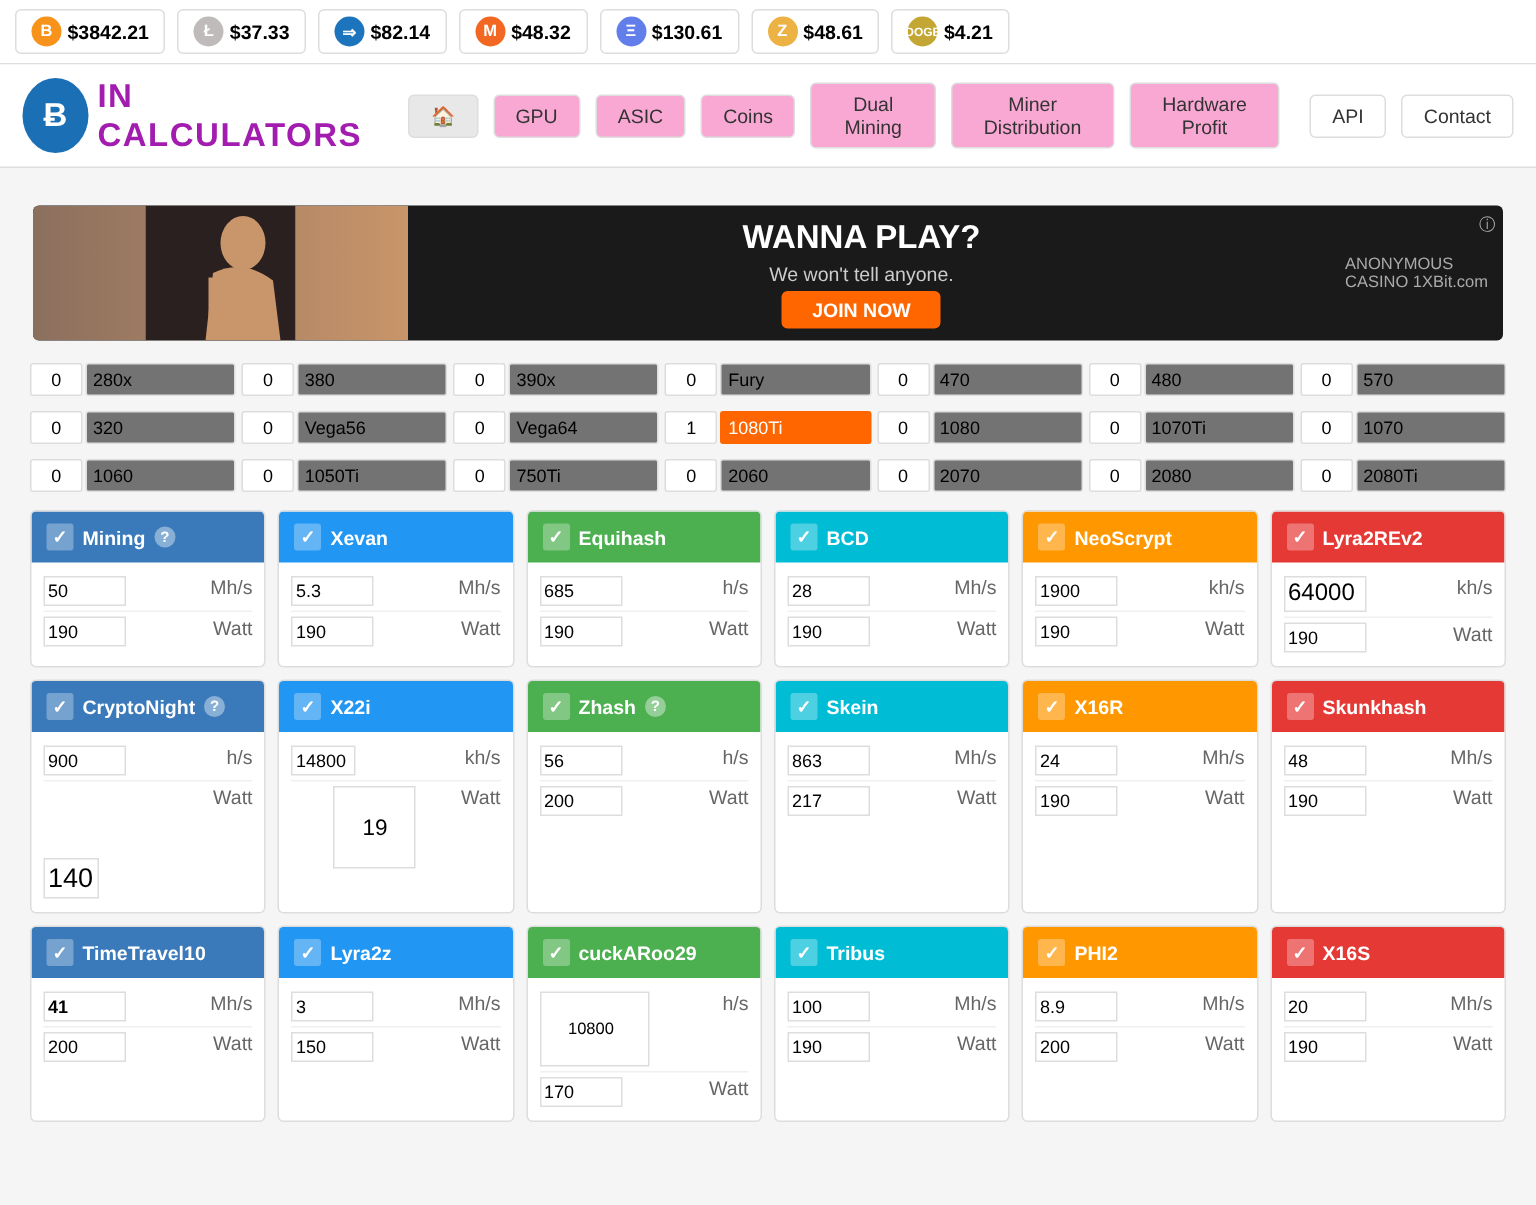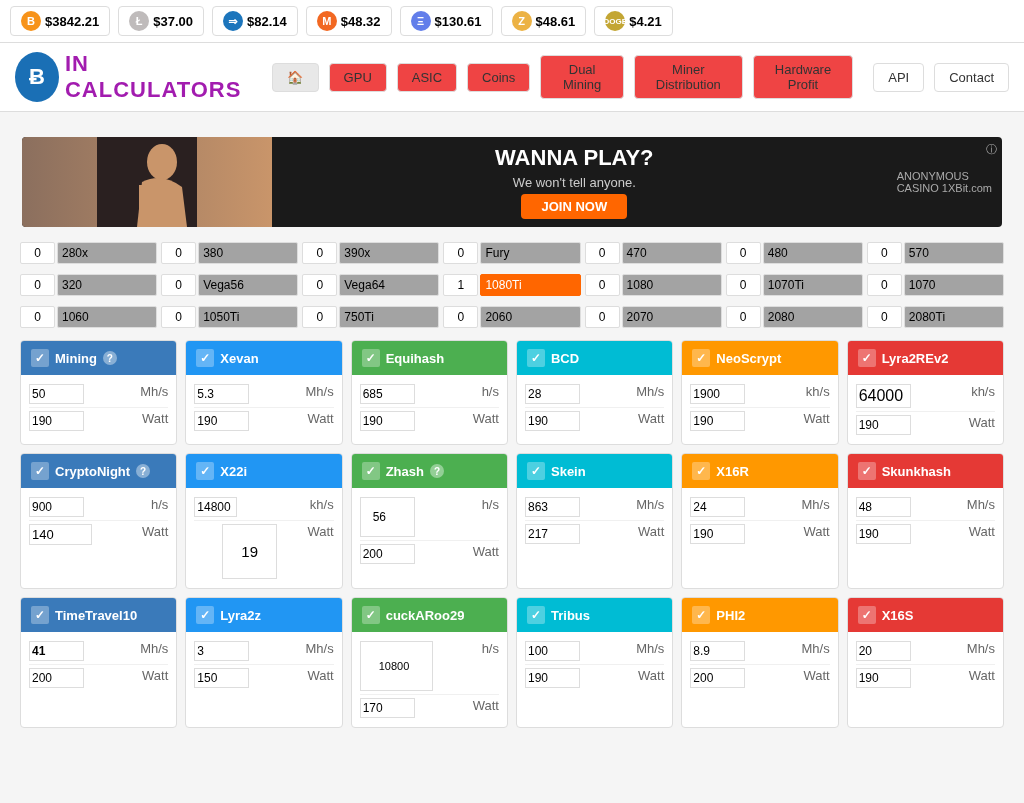--- a/index.html
+++ b/index.html
@@ -31,21 +31,21 @@
     }
     .logo { display: flex; align-items: center; gap: 6px; margin-right: 15px; }
     .logo-circle {
       width: 50px; height: 50px; border-radius: 50%;
       background: #1a6fb5; display: flex; align-items: center; justify-content: center;
       color: white; font-size: 18px; font-weight: bold; position: relative;
     }
     .logo-text { font-size: 22px; font-weight: bold; color: #a21caf; text-transform: uppercase; letter-spacing: 1px; }
     .nav-btn {
       padding: 6px 14px; border: 1px solid #ddd; border-radius: 4px;
-      background: #ef4444; cursor: pointer; font-size: 13px; color: #333;
+      background: #f9a8d4; cursor: pointer; font-size: 13px; color: #333;
     }
     .nav-btn.home { background: #e8e8e8; }
     .nav-btn.api { background: #fff; }
     .nav-btn.contact { background: #fff; }
 
     
     .ad-banner {
       margin: 15px auto; max-width: 980px;
       background: #1a1a1a; height: 90px; border-radius: 4px;
       display: flex; align-items: center; justify-content: center;
@@ -87,21 +87,21 @@
     }
     .gpu-cell {
       display: flex; gap: 2px;
     }
     .gpu-input {
       width: 35px; border: 1px solid #ddd; padding: 3px 4px;
       font-size: 12px; text-align: center; border-radius: 2px;
     }
     .gpu-label {
       flex: 1; border: 1px solid #ddd; padding: 3px 4px;
-      font-size: 12px; background: #a3a3a3; border-radius: 2px; min-width: 45px;
+      font-size: 12px; background: #737373; border-radius: 2px; min-width: 45px;
       display: flex; align-items: center;
     }
     .gpu-label.highlighted { background: #ff6600; color: white; border-color: #ff6600; }
 
     
     .algo-grid {
       display: grid; grid-template-columns: repeat(6, 1fr); gap: 8px;
       margin-top: 10px;
     }
     .algo-card { background: #fff; border: 1px solid #ddd; border-radius: 4px; overflow: hidden; }
@@ -132,21 +132,21 @@
 </head>
 <body>
 
 <div class="ticker-bar">
   <div class="ticker-item">
     <div class="ticker-icon btc-icon">B</div>
     <span>$3842.21</span>
   </div>
   <div class="ticker-item">
     <div class="ticker-icon ltc-icon">Ł</div>
-    <span>$37.00</span>
+    <span>$37.33</span>
   </div>
   <div class="ticker-item">
     <div class="ticker-icon dash-icon">⇒</div>
     <span>$82.14</span>
   </div>
   <div class="ticker-item">
     <div class="ticker-icon xmr-icon">M</div>
     <span>$48.32</span>
   </div>
   <div class="ticker-item">
@@ -410,21 +410,21 @@
         <div class="algo-check">✓</div>
         <span>CryptoNight</span>
         <span class="help-icon">?</span>
       </div>
       <div class="algo-body">
         <div class="algo-row">
           <input style="width: 55px; border: 1px solid rgb(221, 221, 221); padding: 2px; font-size: 12px;" value="900">
           <span class="algo-unit">h/s</span>
         </div>
         <div class="algo-row">
-          <input style="width: 63px; border: 1px solid rgb(221, 221, 221); padding: 2px; font-size: 13px;" value="140">
+          <input style="width: 37px; border: 1px solid rgb(221, 221, 221); padding: 2px; font-size: 18px; margin-top: 48px;" value="140">
           <span class="algo-unit">Watt</span>
         </div>
       </div>
     </div>
 
     <div class="algo-card">
       <div class="algo-header blue2-header">
         <div class="algo-check">✓</div>
         <span>X22i</span>
       </div>
@@ -441,21 +441,21 @@
     </div>
 
     <div class="algo-card">
       <div class="algo-header green-header">
         <div class="algo-check">✓</div>
         <span>Zhash</span>
         <span class="help-icon">?</span>
       </div>
       <div class="algo-body">
         <div class="algo-row">
-          <input style="width: 55px; border: 1px solid rgb(221, 221, 221); padding: 12px; font-size: 12px;" value="56">
+          <input style="width: 55px; border: 1px solid rgb(221, 221, 221); padding: 2px; font-size: 12px;" value="56">
           <span class="algo-unit">h/s</span>
         </div>
         <div class="algo-row">
           <input style="width: 55px; border: 1px solid rgb(221, 221, 221); padding: 2px; font-size: 12px;" value="200">
           <span class="algo-unit">Watt</span>
         </div>
       </div>
     </div>
 
     <div class="algo-card">

